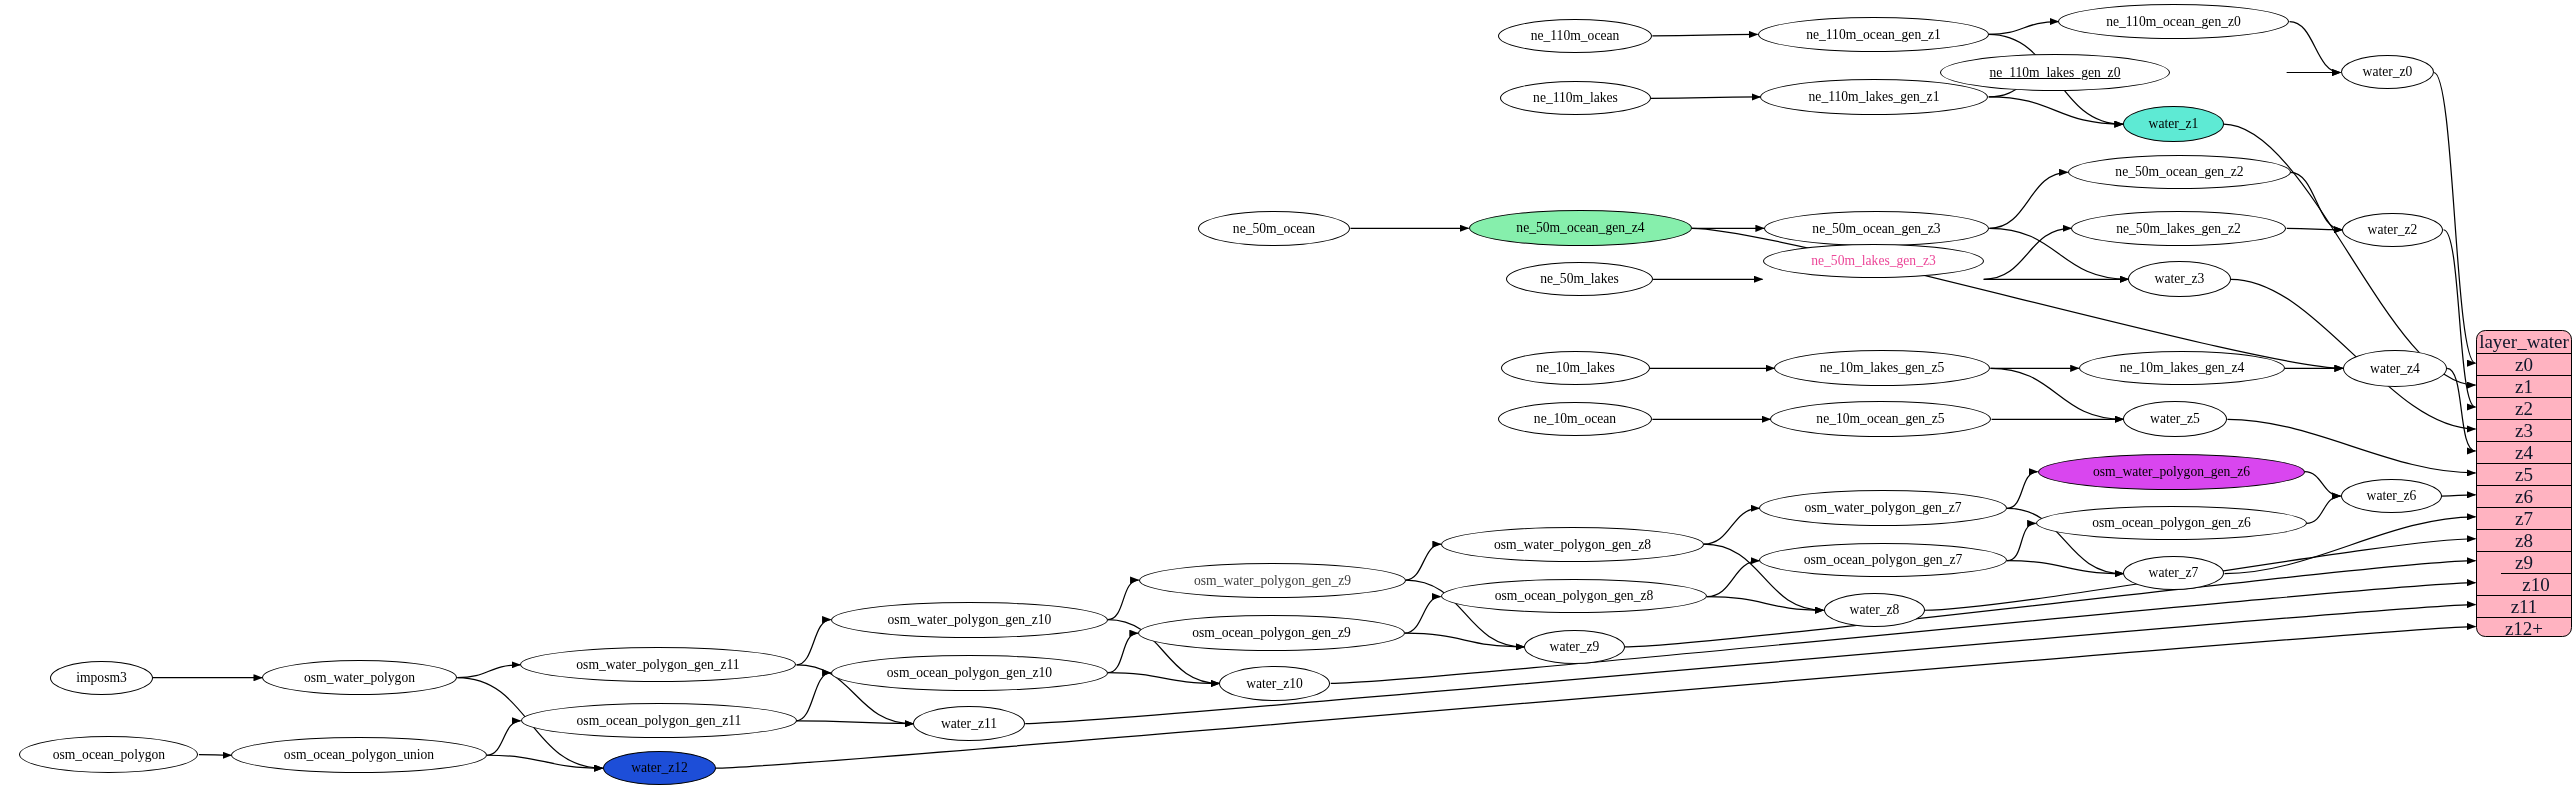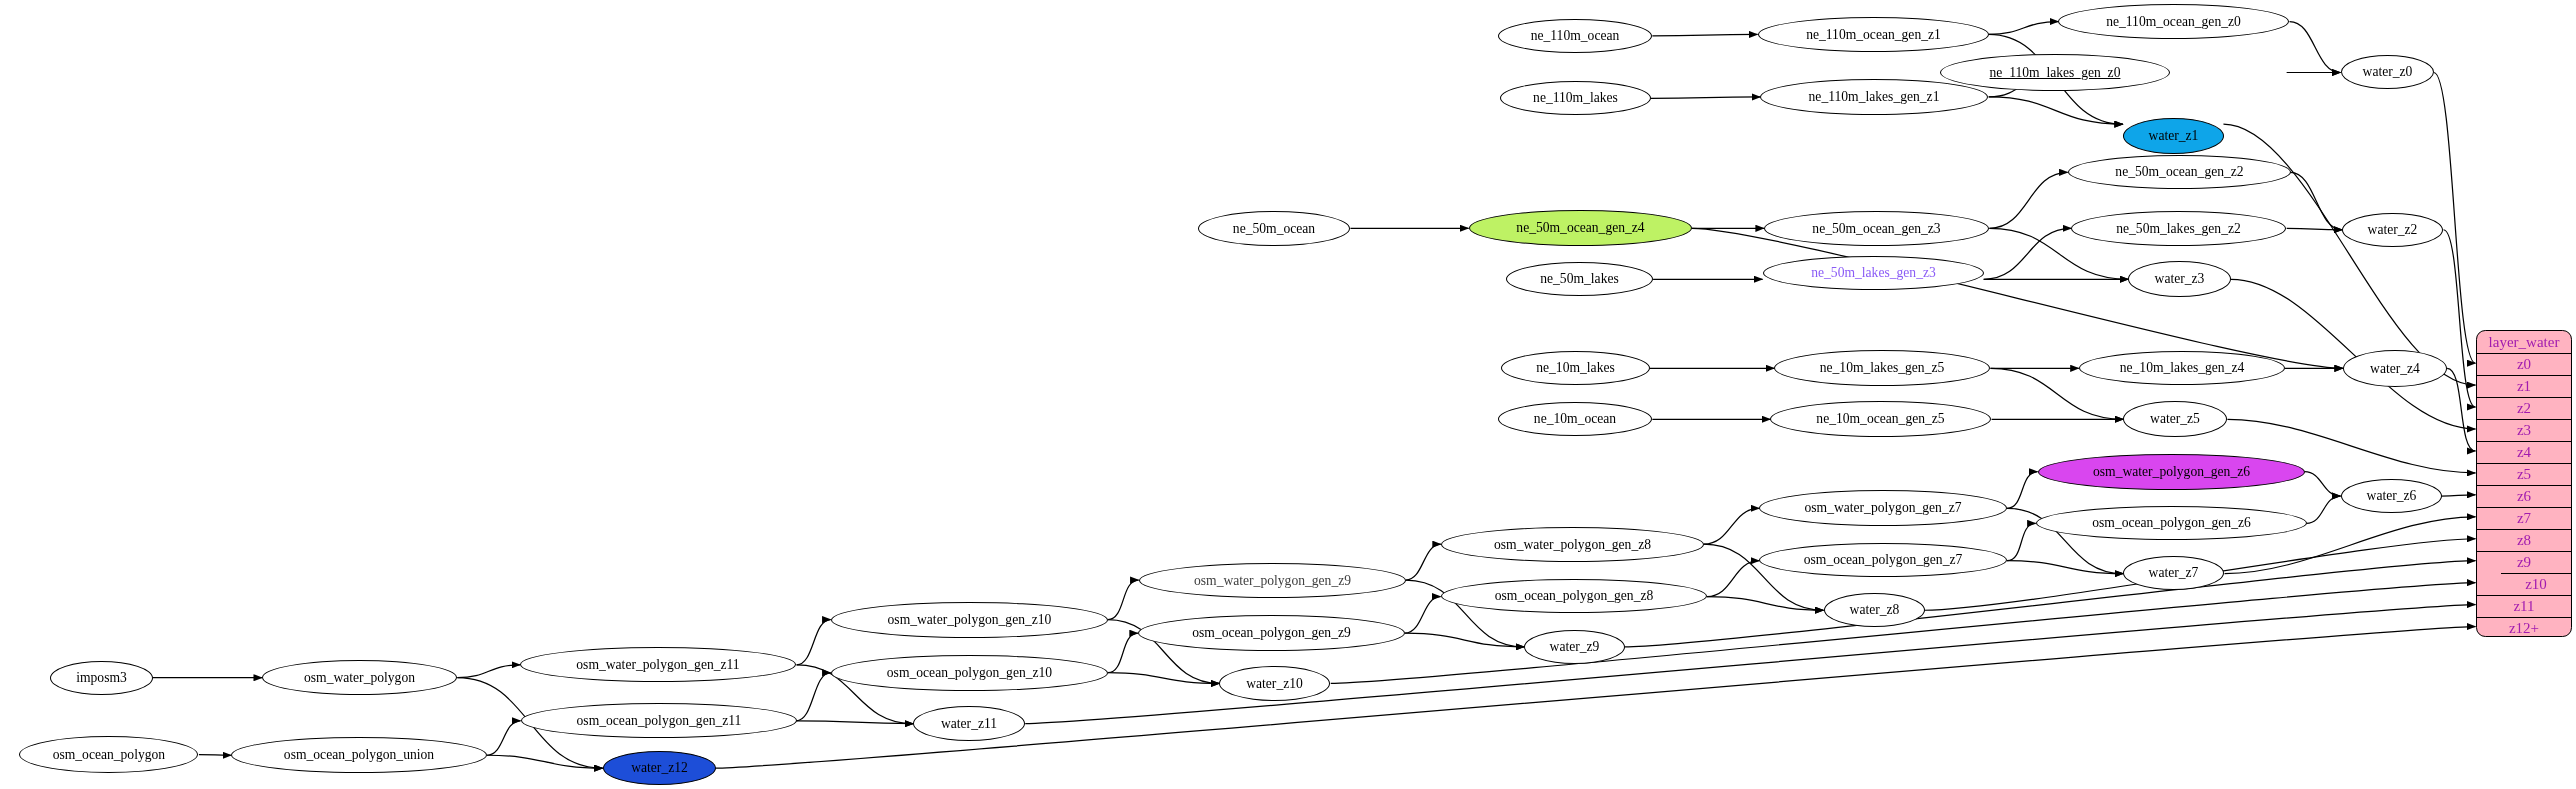--- a/index.html
+++ b/index.html
@@ -26,21 +26,21 @@
     font-size: 13.6px; color: #000;
     white-space: nowrap;
     box-sizing: border-box;
   }
   .gv-table {
     position: absolute;
     border: 1.2px solid #000;
     border-radius: 9.3px;
     overflow: hidden;
     box-sizing: border-box;
-    font-size: 15px; color: #a21caf;
+    font-size: 19px; color: #0f172a;
   }
   .gv-table-title, .gv-table-row {
     display: flex; align-items: center; justify-content: center;
     box-sizing: border-box;
     white-space: nowrap;
   }
   .gv-table-row { border-top: 1px solid #000; }
 </style>
 </head>
 <body>
@@ -132,46 +132,46 @@
       <div class="gv-node" style="left: 831px; top: 602px; width: 277px; height: 36px; background: rgb(255, 255, 255); border-color: rgb(0, 0, 0); color: rgb(0, 0, 0);">osm_water_polygon_gen_z10</div>
       <div class="gv-node" style="left: 831px; top: 655px; width: 277px; height: 36px; background: rgb(255, 255, 255); border-color: rgb(0, 0, 0); color: rgb(0, 0, 0);">osm_ocean_polygon_gen_z10</div>
       <div class="gv-node" style="left: 913px; top: 706px; width: 112px; height: 35px; background: rgb(255, 255, 255); border-color: rgb(0, 0, 0); color: rgb(0, 0, 0);">water_z11</div>
       <div class="gv-node" style="left: 1139px; top: 563px; width: 267px; height: 35px; background: rgb(255, 255, 255); border-color: rgb(0, 0, 0); color: #404040;">osm_water_polygon_gen_z9</div>
       <div class="gv-node" style="left: 1138px; top: 615px; width: 267px; height: 36px; background: rgb(255, 255, 255); border-color: rgb(0, 0, 0); color: rgb(0, 0, 0);">osm_ocean_polygon_gen_z9</div>
       <div class="gv-node" style="left: 1219px; top: 666px; width: 111px; height: 35px; background: rgb(255, 255, 255); border-color: rgb(0, 0, 0); color: rgb(0, 0, 0);">water_z10</div>
       <div class="gv-node" style="left: 1198px; top: 211px; width: 152px; height: 35px; background: rgb(255, 255, 255); border-color: rgb(0, 0, 0); color: rgb(0, 0, 0);">ne_50m_ocean</div>
       <div class="gv-node" style="left: 1441px; top: 527px; width: 263px; height: 35px; background: rgb(255, 255, 255); border-color: rgb(0, 0, 0); color: rgb(0, 0, 0);">osm_water_polygon_gen_z8</div>
       <div class="gv-node" style="left: 1441px; top: 579px; width: 266px; height: 34px; background: rgb(255, 255, 255); border-color: rgb(0, 0, 0); color: rgb(0, 0, 0);">osm_ocean_polygon_gen_z8</div>
       <div class="gv-node" style="left: 1524px; top: 630px; width: 101px; height: 34px; background: rgb(255, 255, 255); border-color: rgb(0, 0, 0); color: rgb(0, 0, 0);">water_z9</div>
-      <div class="gv-node" style="left: 1469px; top: 210px; width: 223px; height: 36px; background: #bef264; border-color: rgb(0, 0, 0); color: rgb(0, 0, 0);">ne_50m_ocean_gen_z4</div>
+      <div class="gv-node" style="left: 1469px; top: 210px; width: 223px; height: 36px; background: #86efac; border-color: rgb(0, 0, 0); color: rgb(0, 0, 0);">ne_50m_ocean_gen_z4</div>
       <div class="gv-node" style="left: 1506px; top: 262px; width: 147px; height: 34px; background: rgb(255, 255, 255); border-color: rgb(0, 0, 0); color: rgb(0, 0, 0);">ne_50m_lakes</div>
       <div class="gv-node" style="left: 1501px; top: 351px; width: 149px; height: 34px; background: rgb(255, 255, 255); border-color: rgb(0, 0, 0); color: rgb(0, 0, 0);">ne_10m_lakes</div>
       <div class="gv-node" style="left: 1498px; top: 402px; width: 154px; height: 34px; background: rgb(255, 255, 255); border-color: rgb(0, 0, 0); color: rgb(0, 0, 0);">ne_10m_ocean</div>
       <div class="gv-node" style="left: 1498px; top: 18.7px; width: 154px; height: 34px; background: rgb(255, 255, 255); border-color: rgb(0, 0, 0); color: rgb(0, 0, 0);">ne_110m_ocean</div>
       <div class="gv-node" style="left: 1500px; top: 81px; width: 151px; height: 34px; background: rgb(255, 255, 255); border-color: rgb(0, 0, 0); color: rgb(0, 0, 0);">ne_110m_lakes</div>
       <div class="gv-node" style="left: 1759px; top: 490px; width: 248px; height: 36px; background: rgb(255, 255, 255); border-color: rgb(0, 0, 0); color: rgb(0, 0, 0);">osm_water_polygon_gen_z7</div>
       <div class="gv-node" style="left: 1759px; top: 543px; width: 248px; height: 34px; background: rgb(255, 255, 255); border-color: rgb(0, 0, 0); color: rgb(0, 0, 0);">osm_ocean_polygon_gen_z7</div>
       <div class="gv-node" style="left: 1824px; top: 593px; width: 101px; height: 34px; background: rgb(255, 255, 255); border-color: rgb(0, 0, 0); color: rgb(0, 0, 0);">water_z8</div>
       <div class="gv-node" style="left: 1764px; top: 211px; width: 225px; height: 35px; background: rgb(255, 255, 255); border-color: rgb(0, 0, 0); color: rgb(0, 0, 0);">ne_50m_ocean_gen_z3</div>
-      <div class="gv-node" style="left: 1763px; top: 256px; width: 221px; height: 34px; background: rgb(255, 255, 255); border-color: rgb(0, 0, 0); color: #8b5cf6;">ne_50m_lakes_gen_z3</div>
+      <div class="gv-node" style="left: 1763px; top: 244px; width: 221px; height: 34px; background: rgb(255, 255, 255); border-color: rgb(0, 0, 0); color: #ec4899;">ne_50m_lakes_gen_z3</div>
       <div class="gv-node" style="left: 1774px; top: 350px; width: 216px; height: 36px; background: rgb(255, 255, 255); border-color: rgb(0, 0, 0); color: rgb(0, 0, 0);">ne_10m_lakes_gen_z5</div>
       <div class="gv-node" style="left: 1770px; top: 401px; width: 221px; height: 36px; background: rgb(255, 255, 255); border-color: rgb(0, 0, 0); color: rgb(0, 0, 0);">ne_10m_ocean_gen_z5</div>
       <div class="gv-node" style="left: 1758px; top: 17px; width: 231px; height: 35px; background: rgb(255, 255, 255); border-color: rgb(0, 0, 0); color: rgb(0, 0, 0);">ne_110m_ocean_gen_z1</div>
       <div class="gv-node" style="left: 1760px; top: 79px; width: 228px; height: 36px; background: rgb(255, 255, 255); border-color: rgb(0, 0, 0); color: rgb(0, 0, 0);">ne_110m_lakes_gen_z1</div>
       <div class="gv-node" style="left: 2038px; top: 454px; width: 267px; height: 36px; background: #d946ef; border-color: rgb(0, 0, 0); color: rgb(0, 0, 0);">osm_water_polygon_gen_z6</div>
       <div class="gv-node" style="left: 2036px; top: 506px; width: 271px; height: 34px; background: rgb(255, 255, 255); border-color: rgb(0, 0, 0); color: rgb(0, 0, 0);">osm_ocean_polygon_gen_z6</div>
       <div class="gv-node" style="left: 2123px; top: 556px; width: 101px; height: 34px; background: rgb(255, 255, 255); border-color: rgb(0, 0, 0); color: rgb(0, 0, 0);">water_z7</div>
       <div class="gv-node" style="left: 2068px; top: 155px; width: 223px; height: 34px; background: rgb(255, 255, 255); border-color: rgb(0, 0, 0); color: rgb(0, 0, 0);">ne_50m_ocean_gen_z2</div>
       <div class="gv-node" style="left: 2071px; top: 211px; width: 215px; height: 35px; background: rgb(255, 255, 255); border-color: rgb(0, 0, 0); color: rgb(0, 0, 0);">ne_50m_lakes_gen_z2</div>
       <div class="gv-node" style="left: 2128px; top: 261px; width: 103px; height: 36px; background: rgb(255, 255, 255); border-color: rgb(0, 0, 0); color: rgb(0, 0, 0);">water_z3</div>
       <div class="gv-node" style="left: 2079px; top: 351px; width: 206px; height: 34px; background: rgb(255, 255, 255); border-color: rgb(0, 0, 0); color: rgb(0, 0, 0);">ne_10m_lakes_gen_z4</div>
       <div class="gv-node" style="left: 2123px; top: 401px; width: 104px; height: 36px; background: rgb(255, 255, 255); border-color: rgb(0, 0, 0); color: rgb(0, 0, 0);">water_z5</div>
       <div class="gv-node" style="left: 2058px; top: 4px; width: 231px; height: 35px; background: rgb(255, 255, 255); border-color: rgb(0, 0, 0); color: rgb(0, 0, 0);">ne_110m_ocean_gen_z0</div>
       <div class="gv-node" style="left: 1940px; top: 54px; width: 230px; height: 37px; background: rgb(255, 255, 255); border-color: rgb(0, 0, 0); color: rgb(0, 0, 0); text-decoration: underline;">ne_110m_lakes_gen_z0</div>
-      <div class="gv-node" style="left: 2123px; top: 118px; width: 101px; height: 36px; background: #0ea5e9; border-color: rgb(0, 0, 0); color: rgb(0, 0, 0);">water_z1</div>
+      <div class="gv-node" style="left: 2123px; top: 106px; width: 101px; height: 36px; background: #5eead4; border-color: rgb(0, 0, 0); color: rgb(0, 0, 0);">water_z1</div>
       <div class="gv-node" style="left: 2341px; top: 55px; width: 93px; height: 34px; background: rgb(255, 255, 255); border-color: rgb(0, 0, 0); color: rgb(0, 0, 0);">water_z0</div>
       <div class="gv-node" style="left: 2342px; top: 213px; width: 101px; height: 34px; background: rgb(255, 255, 255); border-color: rgb(0, 0, 0); color: rgb(0, 0, 0);">water_z2</div>
       <div class="gv-node" style="left: 2343px; top: 350px; width: 104px; height: 37px; background: rgb(255, 255, 255); border-color: rgb(0, 0, 0); color: rgb(0, 0, 0);">water_z4</div>
       <div class="gv-node" style="left: 2341px; top: 479px; width: 101px; height: 34px; background: rgb(255, 255, 255); border-color: rgb(0, 0, 0); color: rgb(0, 0, 0);">water_z6</div>
     </div>
 
   <div class="gv-table" id="layer-water-table" style="left: 2476px; top: 330px; width: 96px; height: 307px; background: rgb(255, 179, 193); border-color: rgb(0, 0, 0);">
     <div class="gv-table-title" style="height: 22px;">layer_water</div>
     <div id="layer-water-rows">
         <div class="gv-table-row" style="height: 22px; border-top-color: rgb(0, 0, 0);">z0</div>

